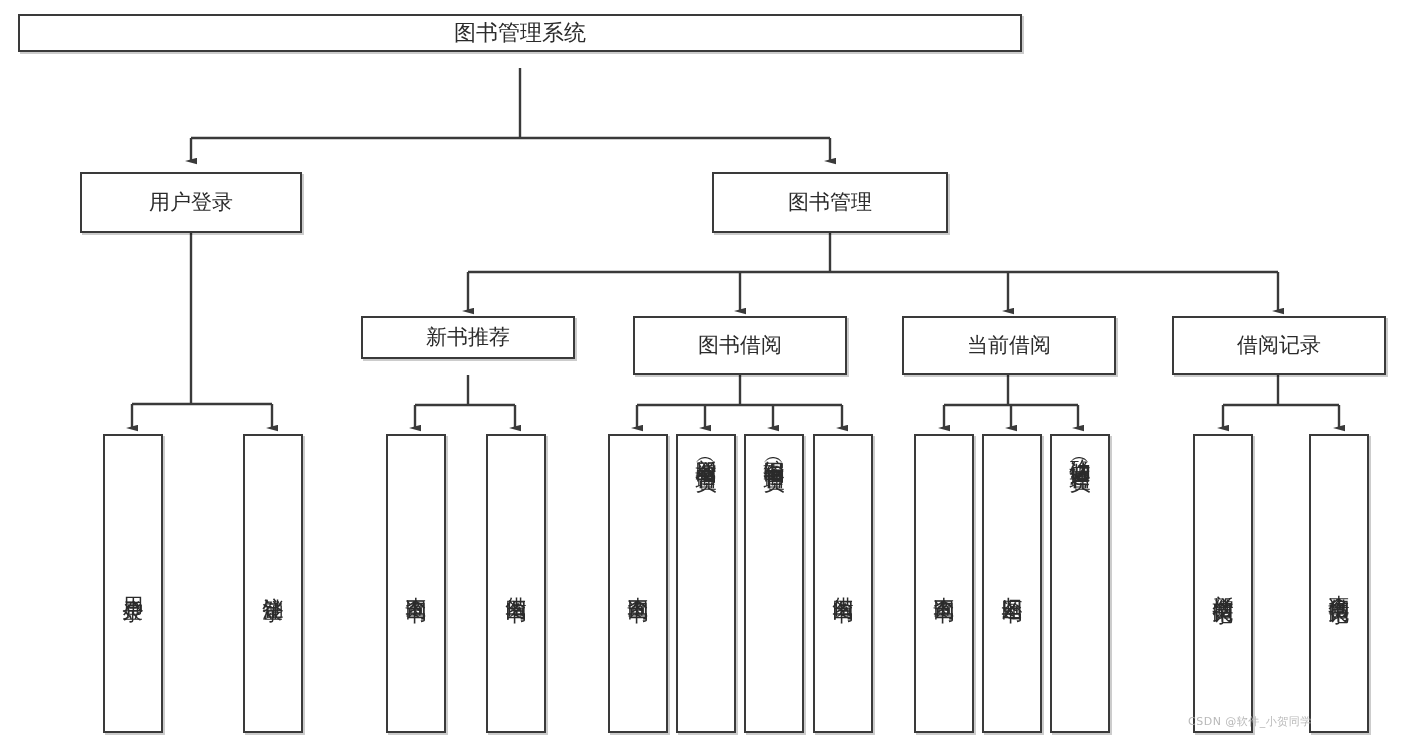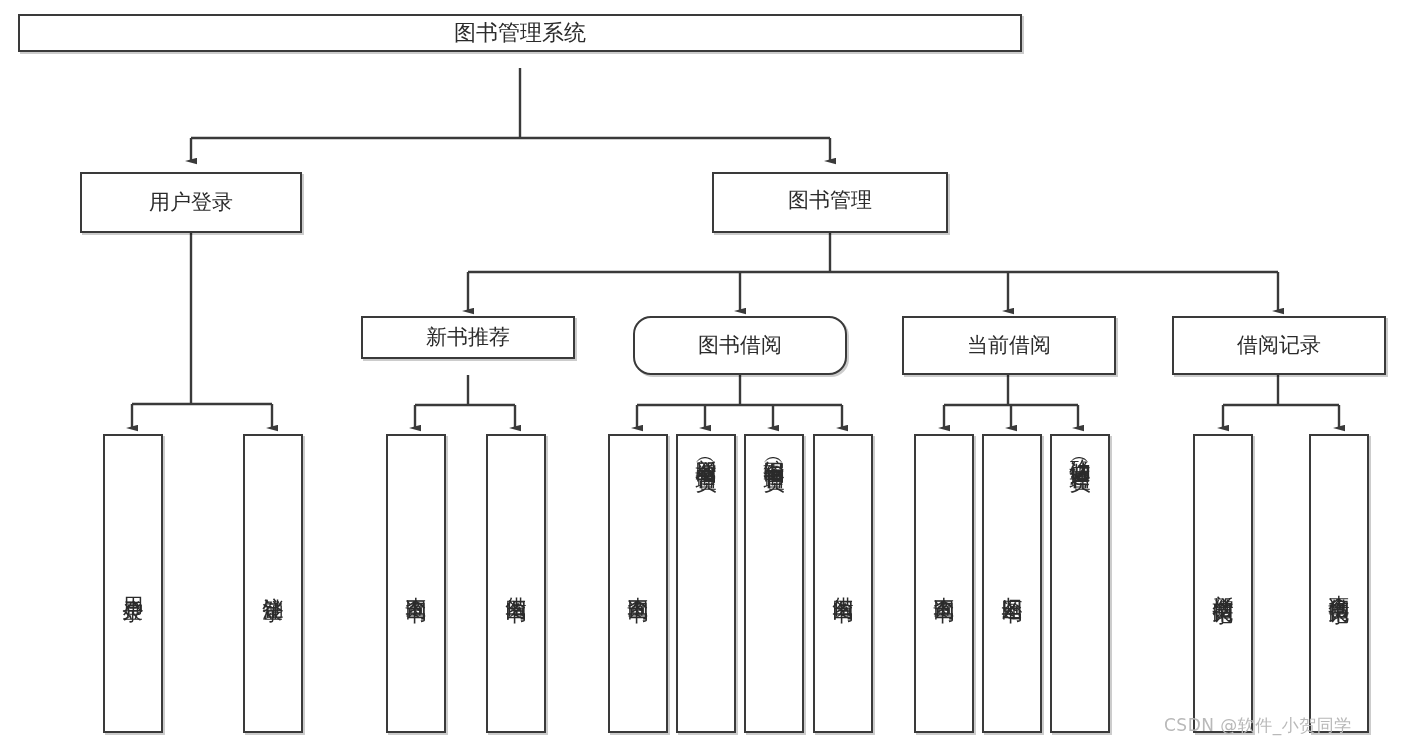--- a/index.html
+++ b/index.html
@@ -60,23 +60,23 @@
     letter-spacing: 2px;
     line-height: 1.05;
     white-space: pre;
   }
   .node.vert.centered {
     align-items: center;
     padding-top: 0;
   }
   .watermark {
     position: absolute;
-    left: 1164px;
+    left: 1188px;
     top: 714px;
-    font-size: 17px;
+    font-size: 11px;
     color: #b9b9b9;
     white-space: nowrap;
     letter-spacing: 0.5px;
   }
 </style>
 </head>
 <body>
 
 <div id="stage">
 
@@ -131,28 +131,28 @@
     </g>
   </svg>
 
   <div class="node root horiz" style="left:18px; top:14px; width:1004px; height:38px;">
     <span class="cap">图书管理系统</span>
   </div>
 
   <div class="node horiz" style="left:80px; top:172px; width:222px; height:61px;">
     <span class="cap">用户登录</span>
   </div>
-  <div class="node horiz" style="left:712px; top:172px; width:236px; height:61px;font-family:Liberation Mono, monospace;">
+  <div class="node horiz" style="left:712px; top:172px; width:236px; height:61px;">
     <span class="cap">图书管理</span>
   </div>
 
   <div class="node horiz" style="left:361px; top:316px; width:214px; height:43px;">
     <span class="cap">新书推荐</span>
   </div>
-  <div class="node horiz" style="left:633px; top:316px; width:214px; height:59px;border-radius:18px;">
+  <div class="node horiz" style="left:633px; top:316px; width:214px; height:59px;">
     <span class="cap">图书借阅</span>
   </div>
   <div class="node horiz" style="left:902px; top:316px; width:214px; height:59px;align-items:center;">
     <span class="cap">当前借阅</span>
   </div>
   <div class="node horiz" style="left:1172px; top:316px; width:214px; height:59px;">
     <span class="cap">借阅记录</span>
   </div>
 
   <div class="node vert centered" style="left:103px; top:434px; width:60px; height:299px;">

